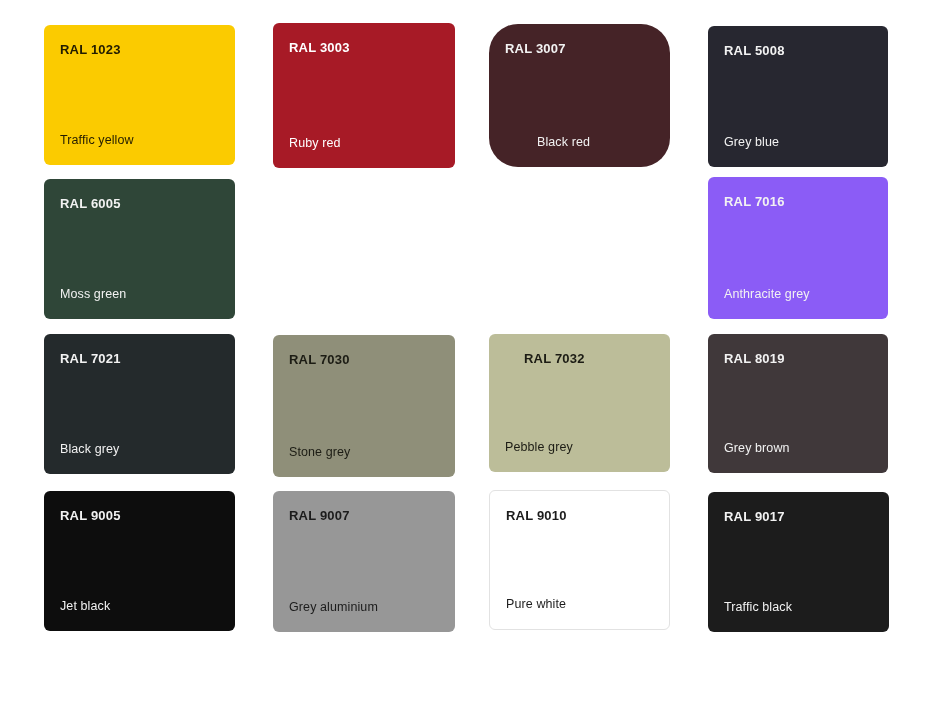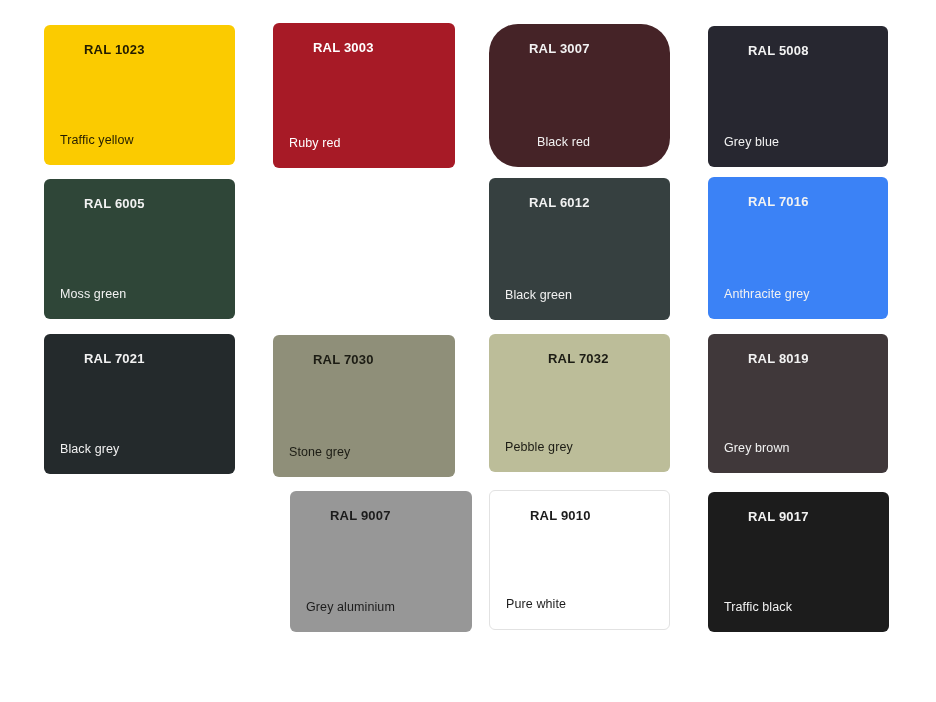--- a/index.html
+++ b/index.html
@@ -33,21 +33,20 @@
 
   .swatch-code {
     position: absolute;
     left: 16px;
     top: 17px;
     font-size: 13px;
     font-weight: bold;
     letter-spacing: 0.2px;
     line-height: 15px;
     white-space: nowrap;
-    margin-left: 24px;
   }
 
   .swatch-name {
     position: absolute;
     left: 16px;
     bottom: 17px;
     font-size: 12.5px;
     font-weight: normal;
     letter-spacing: 0.1px;
     line-height: 15px;
@@ -75,45 +74,45 @@
       <div class="swatch-name" style="color: rgb(242, 242, 242); margin-left: 32px;">Black red</div>
     </div>
     <div class="swatch" style="left: 708px; top: 26px; width: 180px; height: 141px; background: rgb(39, 39, 48);">
       <div class="swatch-code" style="color: rgb(242, 242, 242);">RAL 5008</div>
       <div class="swatch-name" style="color: rgb(242, 242, 242);">Grey blue</div>
     </div>
     <div class="swatch" style="left: 44px; top: 179px; width: 191px; height: 140px; background: rgb(47, 70, 56);">
       <div class="swatch-code" style="color: rgb(242, 242, 242);">RAL 6005</div>
       <div class="swatch-name" style="color: rgb(242, 242, 242);">Moss green</div>
     </div>
-    <div class="swatch" style="left: 489px; top: 178px; width: 181px; height: 142px; background: rgb(54, 64, 64);">
-      <div class="swatch-code" style="color: rgb(242, 242, 242);">RAL 6012</div>
-      <div class="swatch-name" style="color: rgb(242, 242, 242);">Black green</div>
-    </div>
-    <div class="swatch" style="left: 708px; top: 177px; width: 180px; height: 142px; background: #3b82f6; padding-left: 16px;">
+    <div class="swatch" style="left: 708px; top: 177px; width: 180px; height: 142px; background: #8b5cf6; padding-left: 16px;">
       <div class="swatch-code" style="color: rgb(242, 242, 242);">RAL 7016</div>
       <div class="swatch-name" style="color: rgb(242, 242, 242);">Anthracite grey</div>
     </div>
     <div class="swatch" style="left: 44px; top: 334px; width: 191px; height: 140px; background: rgb(36, 42, 44);">
       <div class="swatch-code" style="color: rgb(242, 242, 242);">RAL 7021</div>
       <div class="swatch-name" style="color: rgb(242, 242, 242);">Black grey</div>
     </div>
     <div class="swatch" style="left: 273px; top: 335px; width: 182px; height: 142px; background: rgb(143, 143, 121);">
       <div class="swatch-code" style="color: rgb(28, 28, 20);">RAL 7030</div>
       <div class="swatch-name" style="color: rgb(28, 28, 20);">Stone grey</div>
     </div>
     <div class="swatch" style="left: 489px; top: 334px; width: 181px; height: 138px; background: rgb(188, 189, 153);">
       <div class="swatch-code" style="color: rgb(28, 28, 20); padding-left: 19px;">RAL 7032</div>
       <div class="swatch-name" style="color: rgb(28, 28, 20);">Pebble grey</div>
     </div>
     <div class="swatch" style="left: 708px; top: 334px; width: 180px; height: 139px; background: rgb(64, 56, 58);">
       <div class="swatch-code" style="color: rgb(242, 242, 242);">RAL 8019</div>
       <div class="swatch-name" style="color: rgb(242, 242, 242);">Grey brown</div>
     </div>
-    <div class="swatch" style="left: 290px; top: 491px; width: 182px; height: 141px; background: rgb(151, 151, 151);">
+    <div class="swatch" style="left: 44px; top: 491px; width: 191px; height: 140px; background: rgb(13, 13, 13);">
+      <div class="swatch-code" style="color: rgb(242, 242, 242);">RAL 9005</div>
+      <div class="swatch-name" style="color: rgb(242, 242, 242);">Jet black</div>
+    </div>
+    <div class="swatch" style="left: 273px; top: 491px; width: 182px; height: 141px; background: rgb(151, 151, 151);">
       <div class="swatch-code" style="color: rgb(28, 28, 28);">RAL 9007</div>
       <div class="swatch-name" style="color: rgb(28, 28, 28);">Grey aluminium</div>
     </div>
     <div class="swatch bordered" style="left: 489px; top: 490px; width: 181px; height: 140px; background: rgb(255, 255, 255);">
       <div class="swatch-code" style="color: rgb(28, 28, 28);">RAL 9010</div>
       <div class="swatch-name" style="color: rgb(28, 28, 28);">Pure white</div>
     </div>
     <div class="swatch" style="left: 708px; top: 492px; width: 181px; height: 140px; background: rgb(28, 28, 28);">
       <div class="swatch-code" style="color: rgb(242, 242, 242);">RAL 9017</div>
       <div class="swatch-name" style="color: rgb(242, 242, 242);">Traffic black</div>

